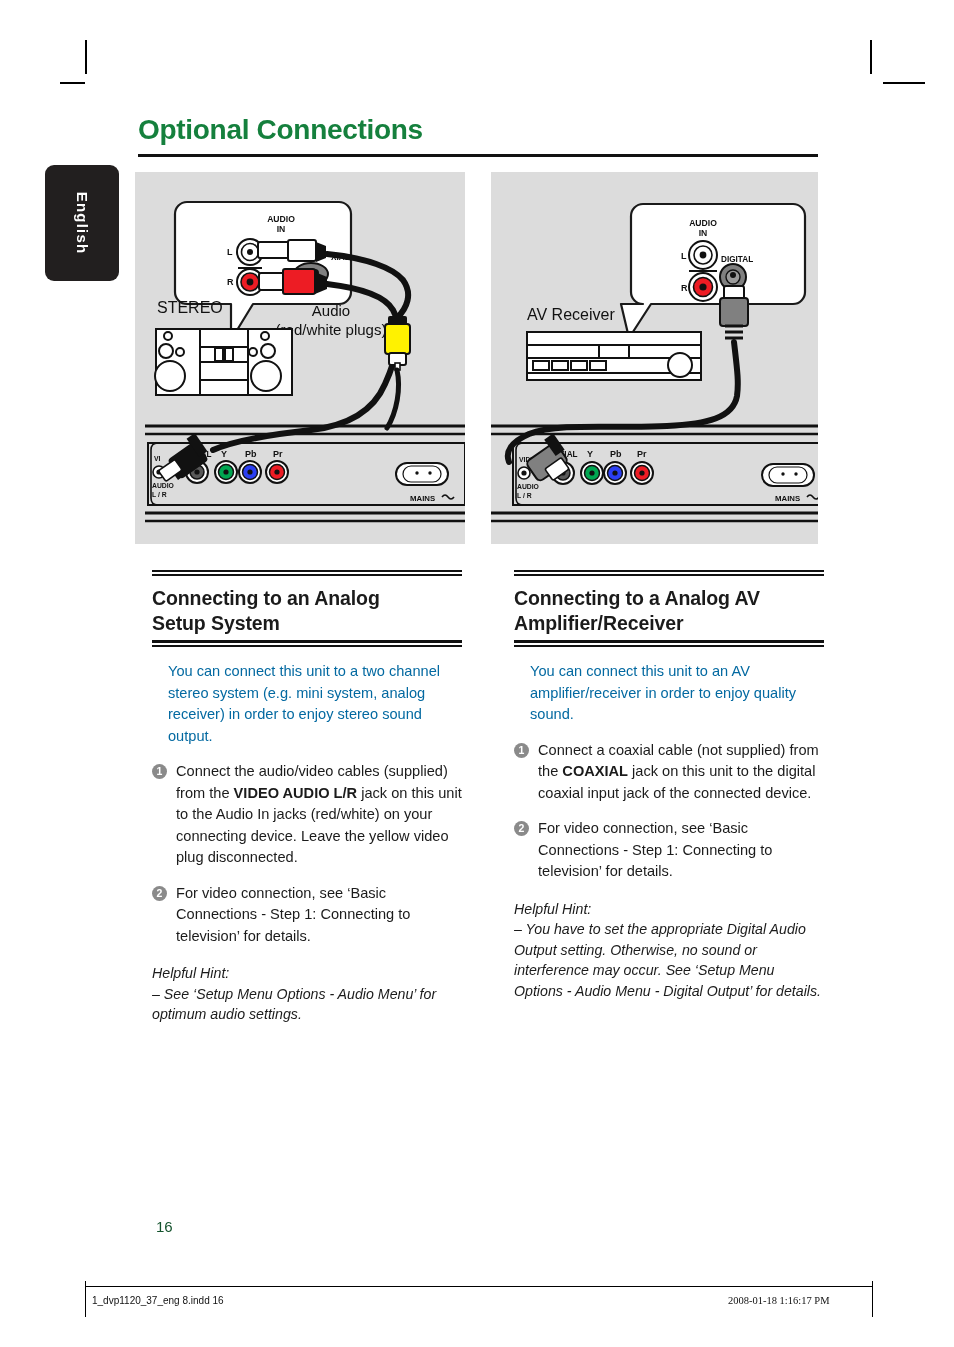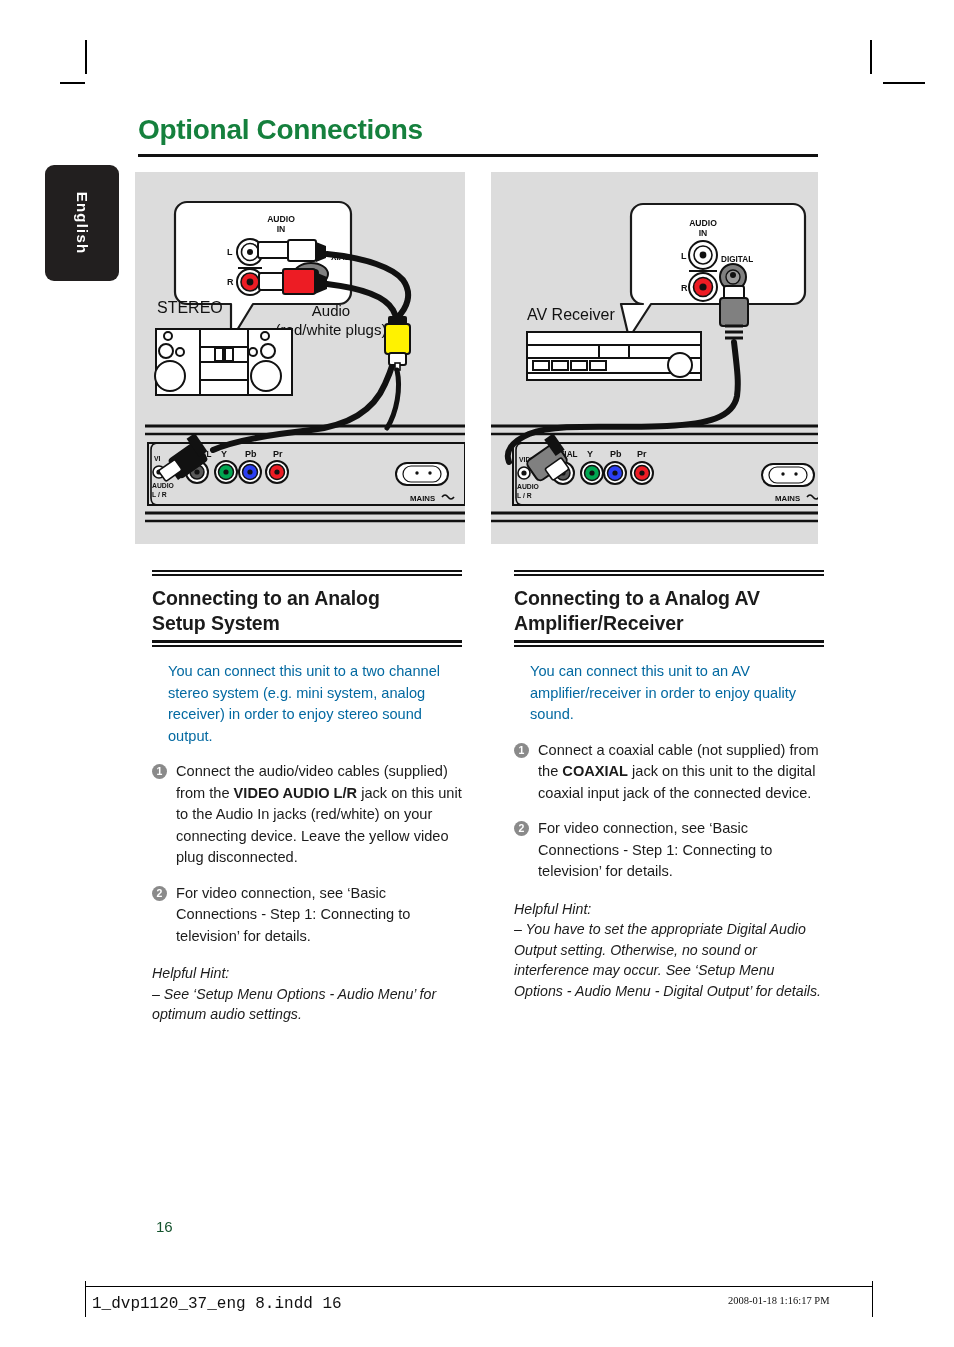--- a/index.html
+++ b/index.html
@@ -49,22 +49,22 @@
              background:#8a8a8a;color:#fff;font-size:10.5px;font-weight:bold;
              line-height:15px;text-align:center;}
   .step b{font-weight:bold;}
 
   .hint{font-style:italic;font-size:14.2px;line-height:20.5px;margin:16px 0 7px 0;color:#1b1b1b;}
   .hint .lbl{display:block;}
 
   
   #page-num{position:absolute;left:136px;top:1218px;font-size:15px;color:#14532d;margin-left:20px;}
   #foot-rule{position:absolute;left:85px;top:1286px;width:788px;height:1px;background:#000;}
-  #foot-left{position:absolute;left:92px;top:1295px;font-size:16px;
-             font-family:Liberation Mono, monospace;color:#111;}
+  #foot-left{position:absolute;left:92px;top:1295px;font-size:10px;
+             font-family:Liberation Sans, sans-serif;color:#111;}
   #foot-right{position:absolute;left:728px;top:1295px;font-size:10.5px;
               font-family:"Liberation Serif", serif;color:#111;}
   #foot-bar-l{position:absolute;left:85px;top:1281px;width:1px;height:36px;background:#000;}
   #foot-bar-r{position:absolute;left:872px;top:1281px;width:1px;height:36px;background:#000;}
 </style>
 </head>
 <body>
 
 <div class="crop" style="left:85px;top:40px;width:2px;height:34px;"></div>
 <div class="crop" style="left:60px;top:82px;width:25px;height:2px;"></div>

